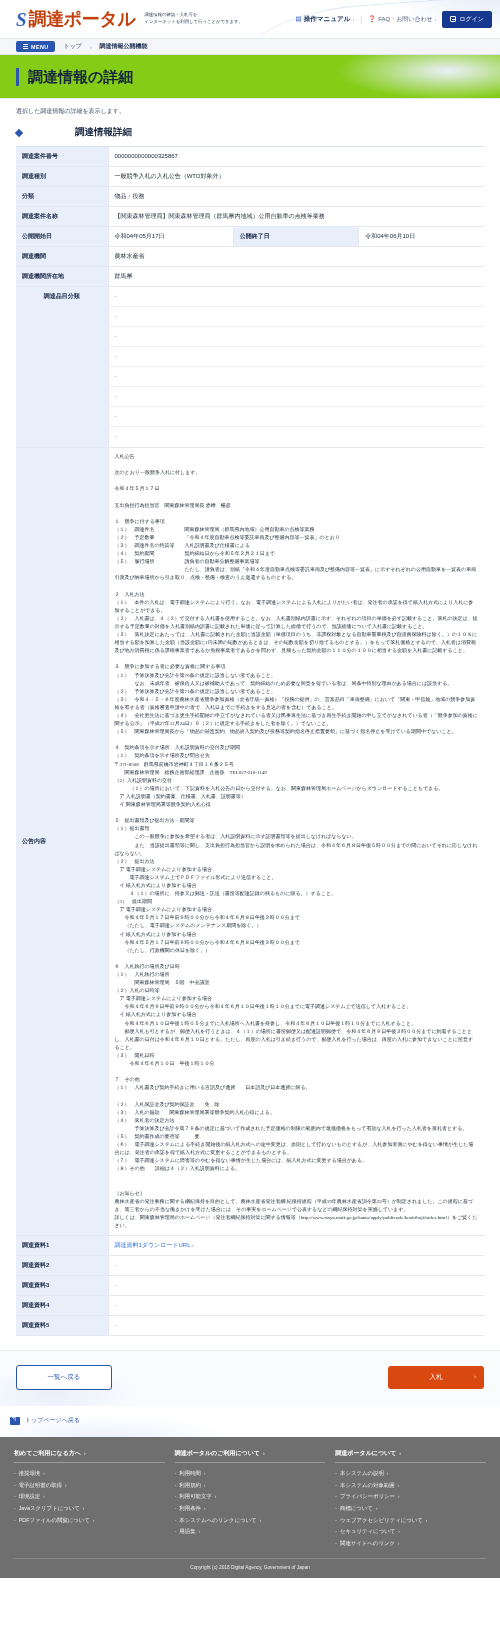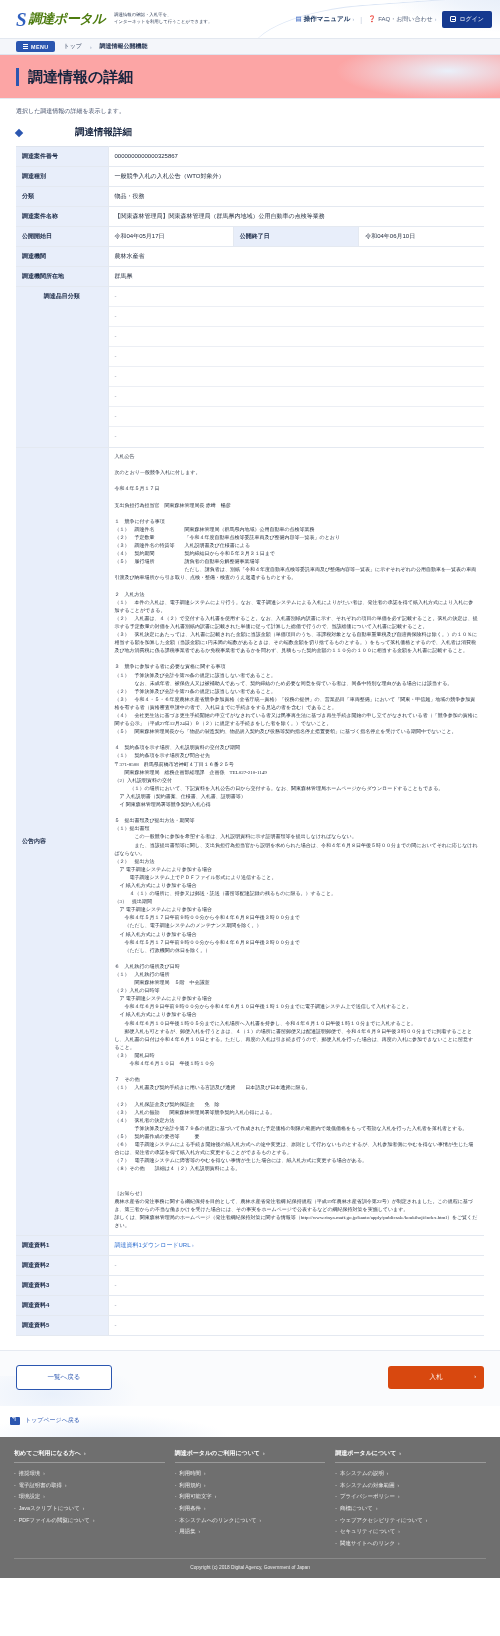--- a/index.html
+++ b/index.html
@@ -36,23 +36,22 @@
     display: flex; align-items: center; height: 38px;
     padding: 0 8px 0 16px;
   }
   .logo-block { display: flex; align-items: center; gap: 3px; }
   .logo-mark {
     font-family: "Liberation Serif", serif;
     font-size: 19px; font-weight: bold; font-style: italic;
     color: #2f5fbf; line-height: 1; letter-spacing: -1px;
   }
   .logo-text {
-    font-size: 13px; font-weight: bold; color: #4d7c0f; letter-spacing: -0.4px;
+    font-size: 18px; font-weight: bold; color: #c2410c; letter-spacing: -0.4px;
     white-space: nowrap;
-    font-style: italic;
   }
   .logo-tagline {
     margin-left: 6px;
     font-size: 4.4px; line-height: 1.5; color: #33405a; white-space: nowrap;
   }
   .header-right { margin-left: auto; display: flex; align-items: center; gap: 6px; }
   .hdr-link { display: flex; align-items: center; gap: 2px; font-size: 6px; white-space: nowrap; }
   .hdr-link .ht-strong { font-weight: bold; color: #16325c; font-size: 6.6px; }
   .hdr-link .ht-dim { color: #4a5a76; }
   .hdr-icon { color: #2f5fbf; font-size: 6.5px; }
@@ -85,21 +84,21 @@
     padding: 2.5px 7px; border-radius: 2px; cursor: pointer;
   }
   .burger { display: inline-flex; flex-direction: column; gap: 1px; }
   .burger i { display: block; width: 5px; height: 1px; background: #fff; }
   .crumb { font-size: 6px; color: #33425e; }
   .crumb.bold { font-weight: bold; color: #1b2b4a; }
   .crumb-arrow { font-size: 5px; color: #8d9cb5; }
 
   
   .page-title-wrap {
-    position: relative; background: #fca5a5;
+    position: relative; background: #84cc16;
     padding: 13px 0 12px 16px;
     border-bottom: 1px solid #e6eaf1;
     overflow: hidden;
   }
   .page-title-wrap:before {
     content:""; position:absolute; right:-20px; top:-26px; width:240px; height:70px;
     background: radial-gradient(ellipse 160px 40px at 70% 60%, #eaf0fa 0%, rgba(255,255,255,0) 70%);
   }
   .page-title {
     position: relative;

